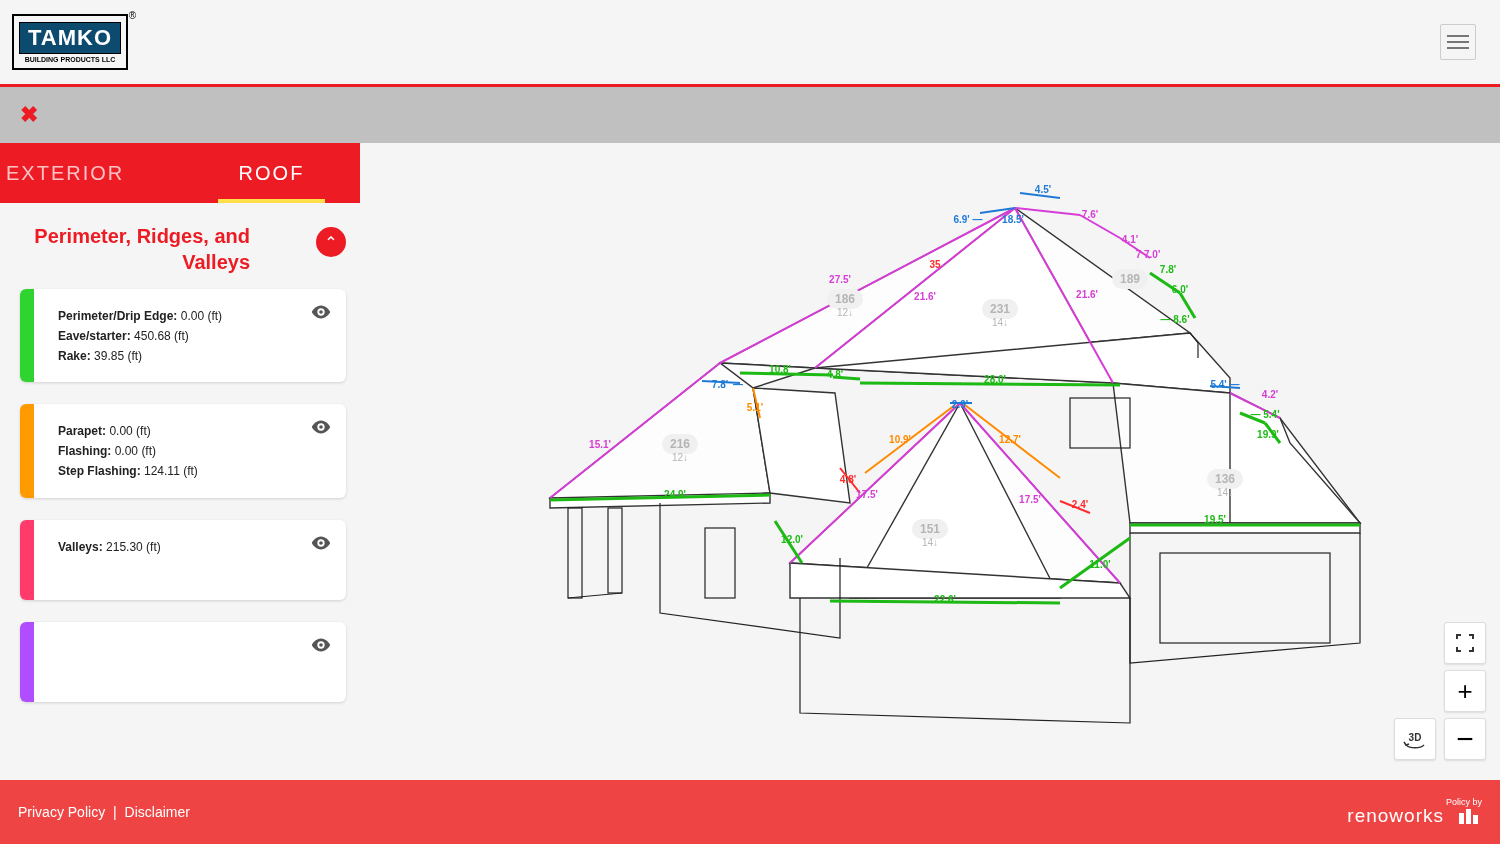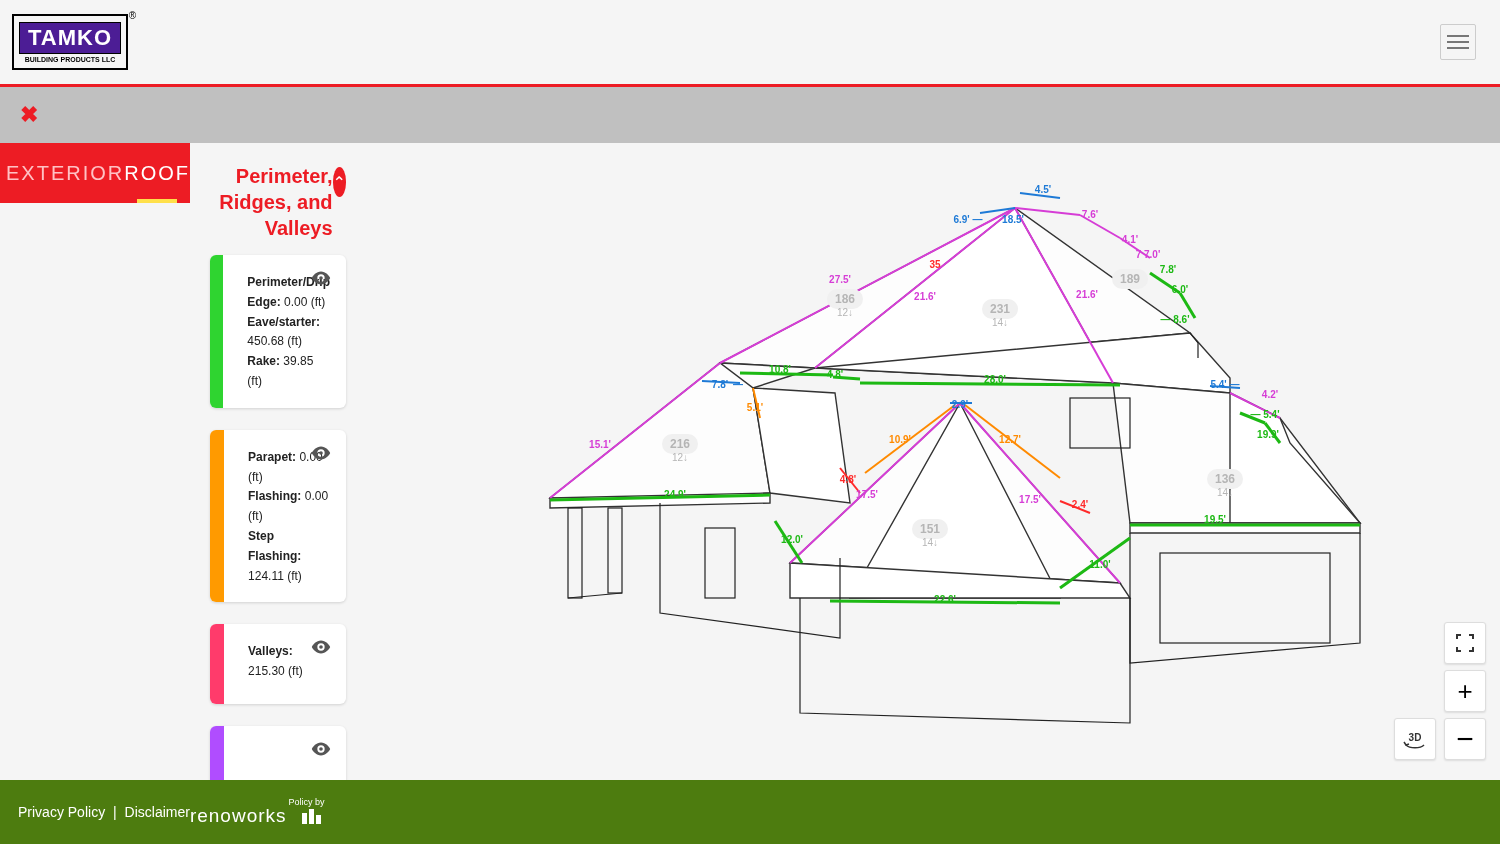--- a/index.html
+++ b/index.html
@@ -11,21 +11,21 @@
     display: flex; align-items: center; justify-content: space-between;
     height: 84px; background: #f5f5f5; padding: 0 24px 0 12px;
   }
   .header-left { display: flex; align-items: center; gap: 18px; }
   .logo-box {
     width: 116px; height: 56px;
     border: 2px solid #000; display: flex; flex-direction: column; align-items: center; justify-content: center;
     position: relative;
   }
   .logo-top {
-    background: #4c1d95; color: #fff; font-weight: 900; font-size: 22px;
+    background: #0c4a6e; color: #fff; font-weight: 900; font-size: 22px;
     letter-spacing: 1px; padding: 2px 8px; border: 1px solid #000;
   }
   .logo-bottom { font-size: 7px; font-weight: bold; margin-top: 2px; }
   .logo-reg { position: absolute; top: -6px; right: -10px; font-size: 10px; }
   .page-title { font-size: 30px; font-weight: 400; letter-spacing: 8px; color: #222; }
   .hamburger {
     width: 36px; height: 36px; border: 1px solid #ccc; border-radius: 2px;
     display: flex; flex-direction: column; justify-content: center; align-items: center; gap: 4px;
     cursor: pointer;
   }
@@ -34,21 +34,21 @@
   .red-divider { height: 3px; background: #ed1c24; }
 
   
   .gray-strip { height: 56px; background: #c0c0c0; display: flex; align-items: center; padding-left: 20px; }
   .close-x { color: #ed1c24; font-weight: bold; font-size: 22px; cursor: pointer; }
 
   
   .main { flex: 1; display: flex; min-height: 0; background: #f5f5f5; }
 
   
-  .sidebar { width: 360px; display: flex; flex-direction: row; background: #f5f5f5; }
+  .sidebar { width: 360px; display: flex; flex-direction: column; background: #f5f5f5; }
   .tabs { display: flex; height: 60px; background: #ed1c24; }
   .tab {
     flex: 1; display: flex; align-items: center; justify-content: center;
     color: #fff; font-size: 20px; letter-spacing: 2px; cursor: pointer;
     position: relative;
   }
   .tab.inactive { color: #ffc1c4; justify-content: flex-start; padding-left: 6px; }
   .tab.active::after {
     content: ""; position: absolute; bottom: 0; left: 20%; right: 20%; height: 4px;
     background: #ffe04a;
@@ -102,22 +102,22 @@
   .ctrl-col { display: flex; flex-direction: column; gap: 6px; }
   .ctrl-btn {
     width: 42px; height: 42px; background: #fff; border: 1px solid #ddd; border-radius: 3px;
     display: flex; align-items: center; justify-content: center; cursor: pointer; font-size: 20px;
     box-shadow: 0 1px 2px rgba(0,0,0,0.1);
   }
   .ctrl-3d { font-size: 13px; font-weight: bold; }
 
   
   .footer {
-    height: 64px; background: #4d7c0f; color: #fff; display: flex; align-items: center;
-    padding: 0 18px; font-size: 14px;
+    height: 64px; background: #ef4444; color: #fff; display: flex; align-items: center;
+    justify-content: space-between; padding: 0 18px; font-size: 14px;
   }
   .footer a { color: #fff; text-decoration: none; cursor: pointer; }
   .footer .sep { margin: 0 4px; }
   .powered { text-align: right; }
   .powered .small { font-size: 9px; display: block; margin-bottom: -2px; }
   .powered .brand { font-size: 19px; letter-spacing: 1px; font-weight: 300; display: inline-flex; align-items: center; gap: 14px; }
 </style>
 </head>
 <body>
 

